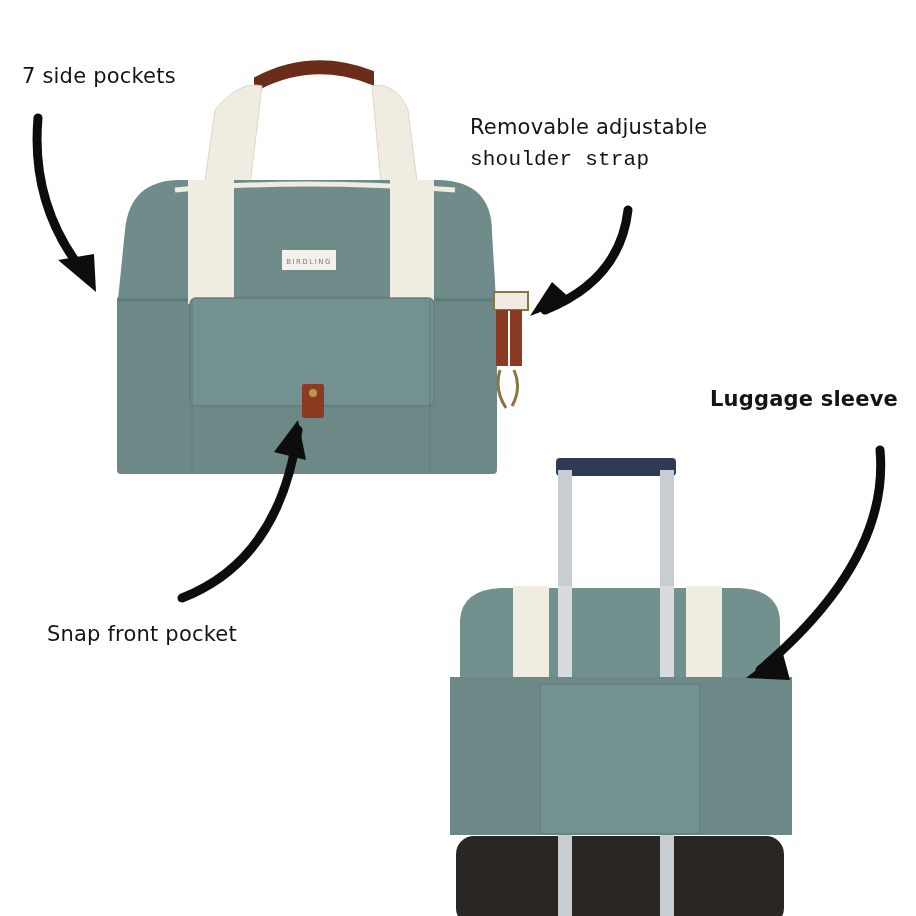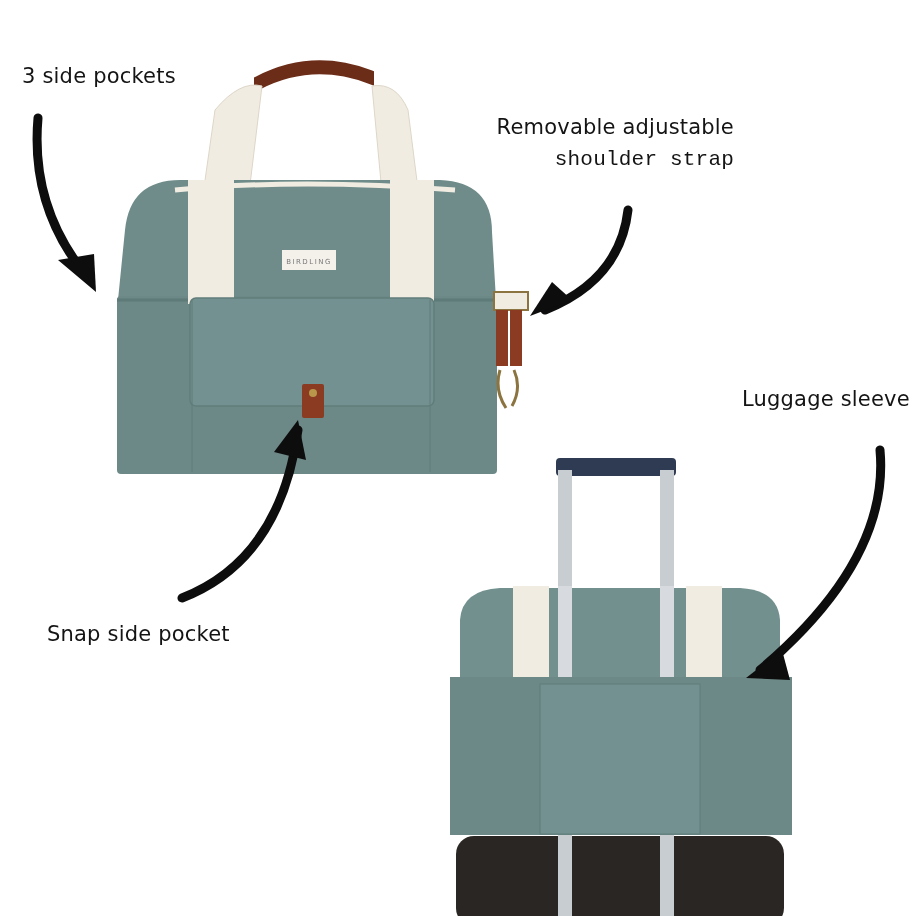--- a/index.html
+++ b/index.html
@@ -1,19 +1,19 @@
 <!DOCTYPE html>
 <html><head>
 <meta charset="utf-8">
 <style>
   html, body { margin:0; padding:0; background:#ffffff; }
   body { width:916px; height:916px; position:relative; overflow:hidden;
          font-family:"DejaVu Sans", "Liberation Sans", sans-serif; color:#111; }
   .label { position:absolute; font-size:21px; line-height:34px; color:#141414; white-space:nowrap; letter-spacing:0.2px; }
-  .label.center { text-align:right; }
+  .label.center { text-align:left; }
   svg.scene { position:absolute; left:0; top:0; }
 </style>
 </head>
 <body>
 
 <svg class="scene" width="916" height="916" viewBox="0 0 916 916">
 
   <g>
 
     <path d="M258,86 Q312,58 370,80 L370,74 Q312,52 258,80 Z" fill="#8a3b22" stroke="#6b2c18" stroke-width="8"></path>
@@ -72,17 +72,17 @@
     <path d="M880,450 Q890,560 760,670"></path>
   </g>
   <g fill="#0d0d0d">
     <polygon points="58,260 96,292 94,254"></polygon>
     <polygon points="530,316 572,300 552,282"></polygon>
     <polygon points="274,452 298,420 306,460"></polygon>
     <polygon points="746,678 782,650 790,680"></polygon>
   </g>
 </svg>
 
-<div class="label" style="left:22px; top:59px;">3 side pockets</div>
+<div class="label" style="left:22px; top:59px;">7 side pockets</div>
 <div class="label center" style="left:470px; top:110px; width:264px;">Removable adjustable</div>
 <div class="label center" style="left:470px; top:143px; width:264px;font-family:Liberation Mono, monospace;">shoulder strap</div>
-<div class="label" style="left:742px; top:382px;">Luggage sleeve</div>
-<div class="label" style="left:47px; top:617px;">Snap side pocket</div>
+<div class="label" style="left:710px; top:382px;font-weight:bold;">Luggage sleeve</div>
+<div class="label" style="left:47px; top:617px;">Snap front pocket</div>
 
 </body></html>

